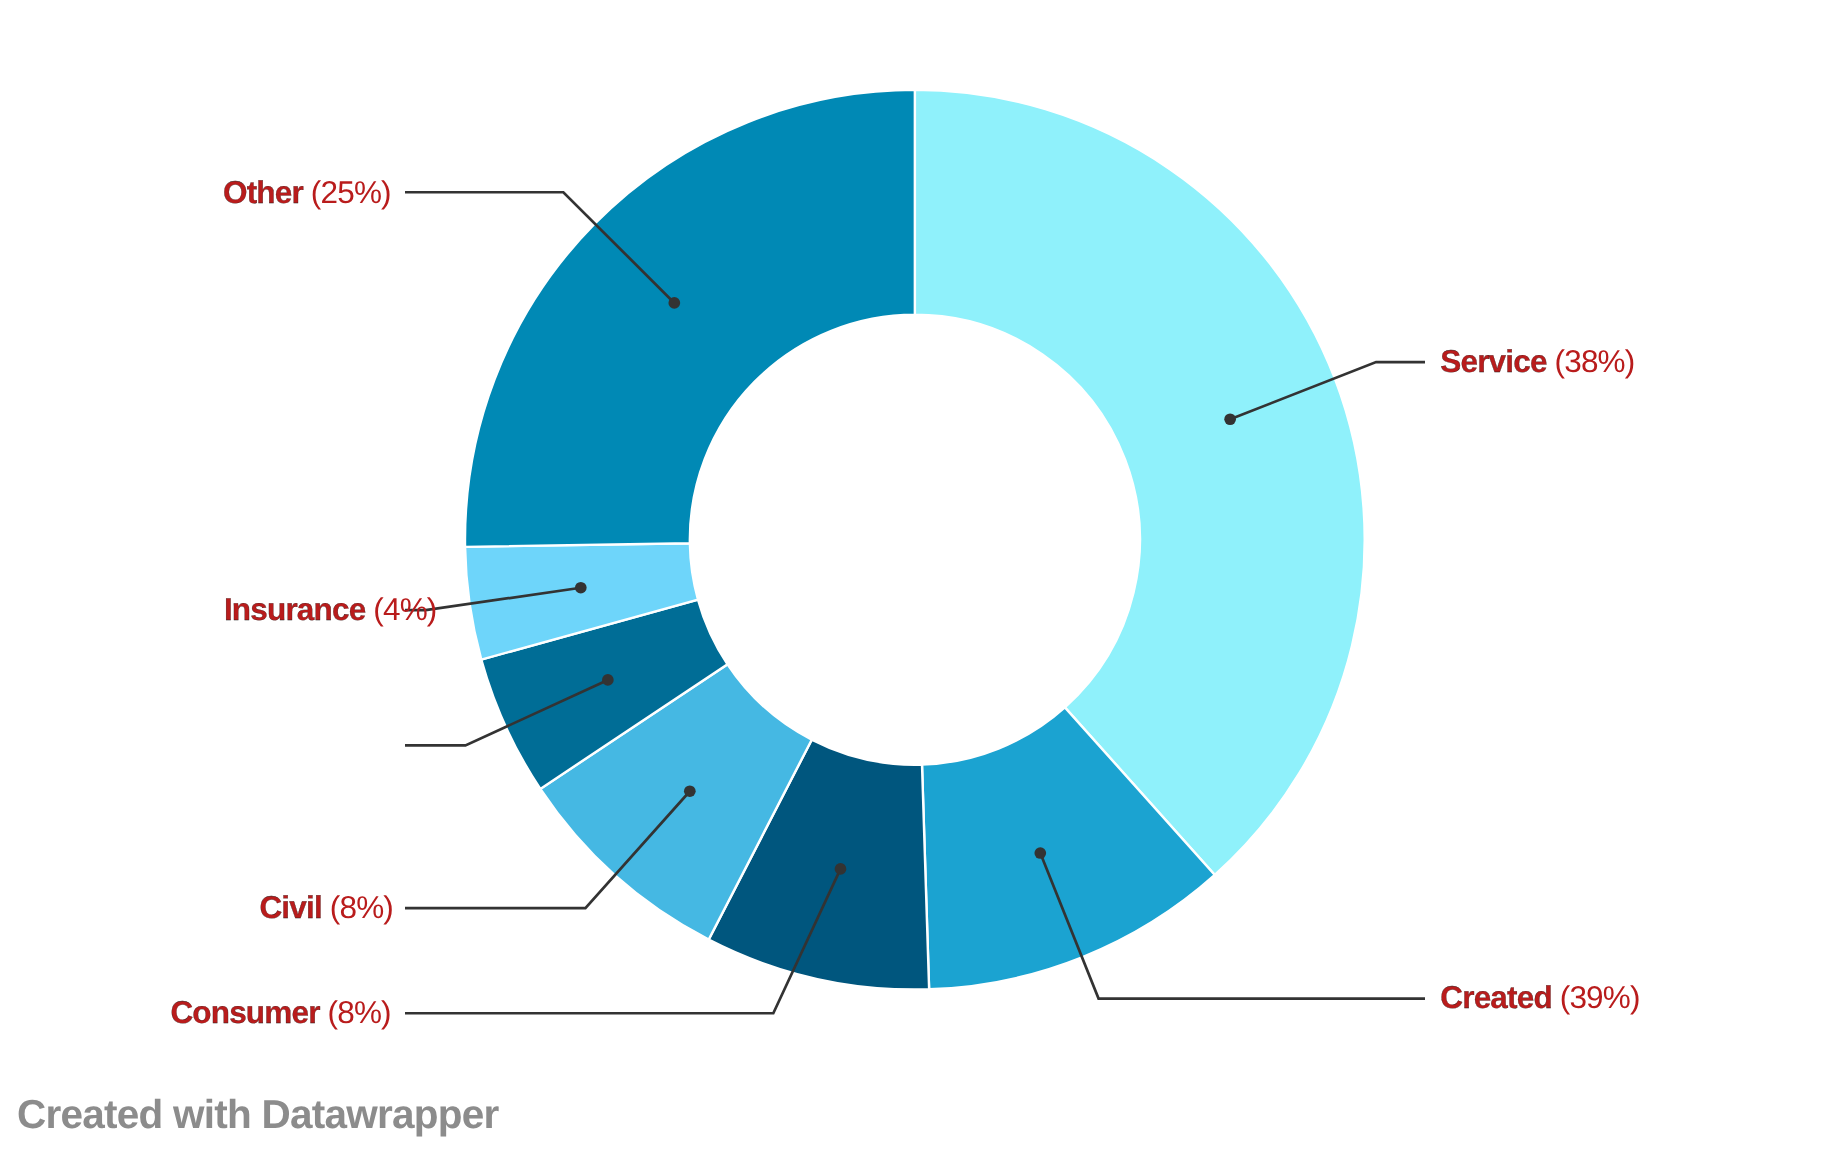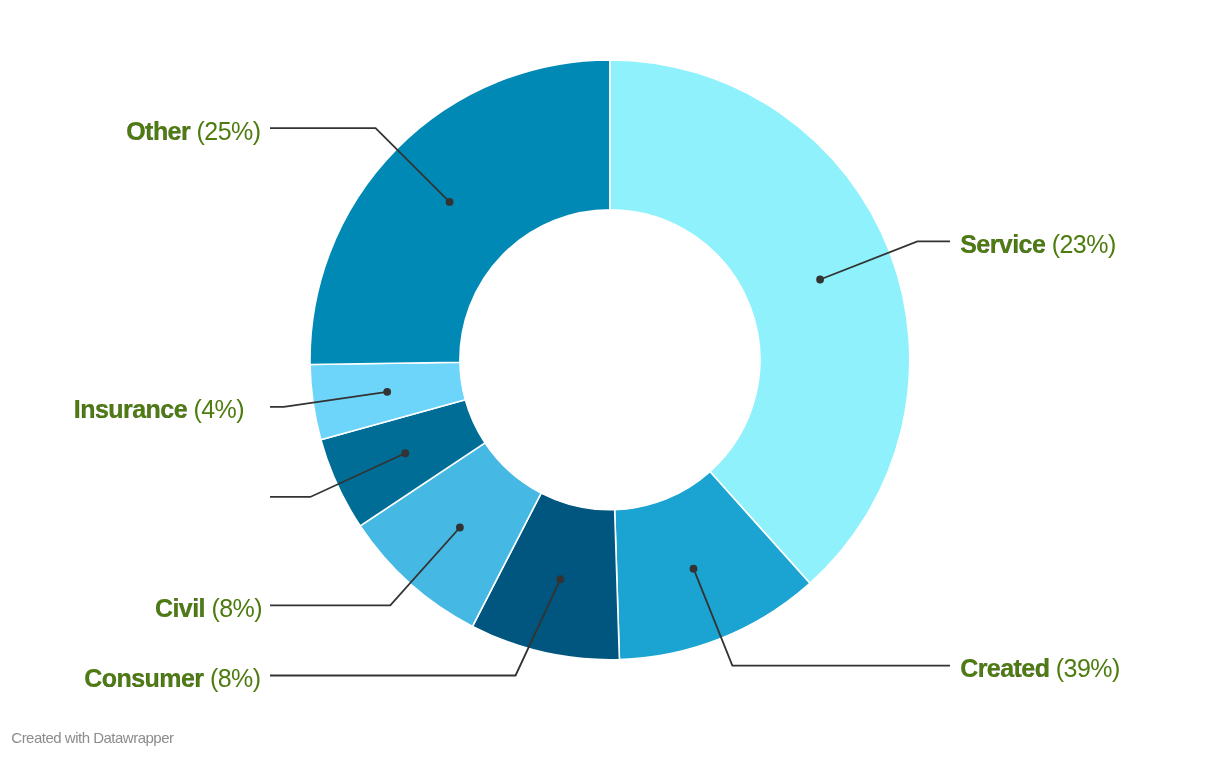--- a/index.html
+++ b/index.html
@@ -32,45 +32,45 @@
   #label-layer {
     position: absolute;
     left: 0;
     top: 0;
     width: 1220px;
     height: 766px;
   }
   .slice-label {
     position: absolute;
     white-space: nowrap;
-    font-size: 25px;
-    color: #4d7c0f;
+    font-size: 21px;
+    color: #b91c1c;
     letter-spacing: -0.55px;
   }
   .slice-label .cat {
     font-weight: 700;
     -webkit-text-stroke: 0.18px #1a1a1a;
   }
   .slice-label .val {
     font-weight: 400;
   }
   .slice-label.label-left {
     text-align: right;
   }
   .slice-label.label-right {
     text-align: left;
   }
   #footer-note {
     position: absolute;
     left: 11.3px;
     top: 729.8px;
-    font-size: 15px;
+    font-size: 27px;
     letter-spacing: -0.5px;
     color: #8c8c8c;
-    font-weight: 400;
+    font-weight: 700;
     white-space: nowrap;
     line-height: 1;
   }
 </style>
 </head>
 <body>
 
 <div id="stage">
 
   <svg id="donut" viewBox="0 0 1220 766" xmlns="http://www.w3.org/2000/svg">
@@ -98,40 +98,40 @@
         <circle cx="387.1901755767901" cy="391.8208386114892" r="3.9" fill="#333333"></circle>
         <path d="M449.5438114397558 201.9681502660777L375.5702517377799 128.15410843409165L270 128.15410843409165" fill="none" stroke="#333333" stroke-width="1.8"></path>
         <circle cx="449.5438114397558" cy="201.9681502660777" r="3.9" fill="#333333"></circle>
       </g>
   </svg>
 
   <div id="label-layer">
 
     <div class="slice-label label-right" style="top: 229.996px; left: 960.2px;">
       <span class="cat">Service</span>
-      <span class="val">(23%)</span>
+      <span class="val">(38%)</span>
     </div>
 
     <div class="slice-label label-right" style="top: 654.293px; left: 960.2px;">
       <span class="cat">Created</span>
       <span class="val">(39%)</span>
     </div>
 
     <div class="slice-label label-left" style="top: 664.101px; right: 959.5px;">
       <span class="cat">Consumer</span>
       <span class="val">(8%)</span>
     </div>
 
     <div class="slice-label label-left" style="top: 594.034px; right: 958px;">
       <span class="cat">Civil</span>
       <span class="val">(8%)</span>
     </div>
 
 
-    <div class="slice-label label-left" style="top: 395.396px; right: 976px; margin-left: 32px;">
+    <div class="slice-label label-left" style="top: 395.396px; right: 929px; margin-left: 32px;">
       <span class="cat">Insurance</span>
       <span class="val">(4%)</span>
     </div>
 
     <div class="slice-label label-left" style="top: 116.754px; right: 959.5px;">
       <span class="cat">Other</span>
       <span class="val">(25%)</span>
     </div>
 
   </div>

